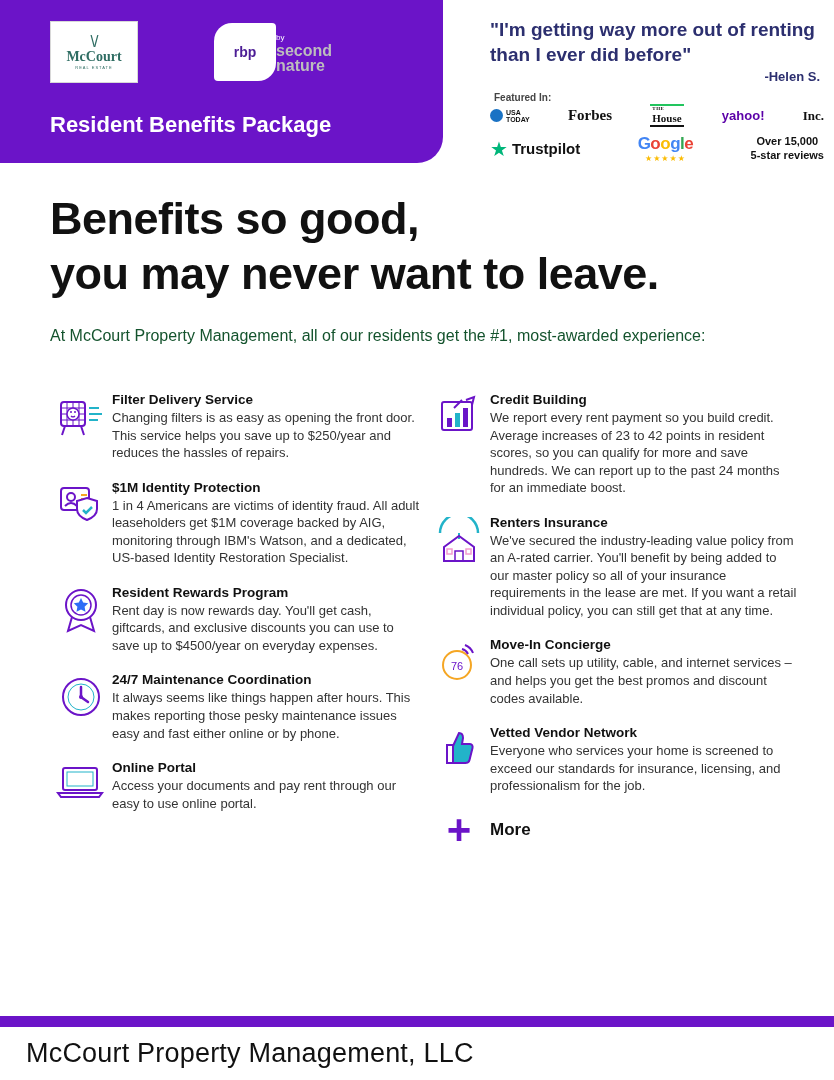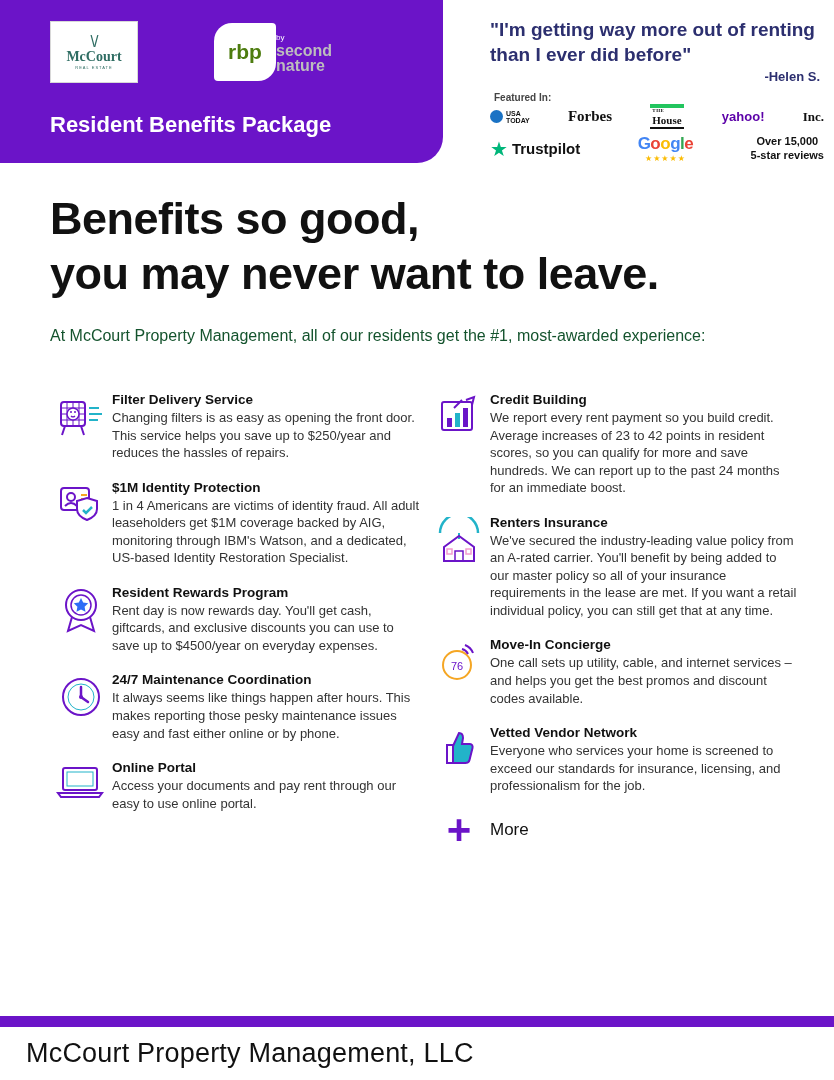--- a/index.html
+++ b/index.html
@@ -29,21 +29,21 @@
     line-height: 1;
   }
   .mccourt-wings { font-size: 16px; color: #2f6d63; letter-spacing: -1px; }
   .mccourt-name { font-family: "Liberation Serif", serif; font-size: 14px; color: #2f6d63; font-weight: bold; }
   .mccourt-sub { font-size: 4px; color: #2f6d63; letter-spacing: 1px; margin-top: 2px; }
 
   .rbp-logo { margin-left: 76px; display: flex; align-items: center; }
   .rbp-badge {
     width: 62px; height: 58px; background: #ffffff;
     display: flex; align-items: center; justify-content: center;
-    color: #4d7c0f; font-weight: bold; font-size: 21px;
+    color: #4c1d95; font-weight: bold; font-size: 14px;
     border-radius: 18px 4px 18px 4px;
   }
   .rbp-by { margin-left: 0; color: #ffffff; font-size: 8px; line-height: 1.1; padding-top: 4px;}
   .sn-text { color: #bdbdbd; font-size: 16px; font-weight: bold; line-height: 0.95; }
 
   .rbp-title {
     position: absolute; left: 50px; top: 112px;
     color: #ffffff; font-size: 22px; font-weight: bold;
   }
 
@@ -61,21 +61,21 @@
   }
   .press-row {
     position: absolute; left: 490px; top: 104px; width: 334px;
     display: flex; align-items: center; justify-content: space-between;
   }
   .press-usatoday { display: flex; align-items: center; gap: 3px; }
   .usa-dot { width: 13px; height: 13px; border-radius: 50%; background: #1a72c4; }
   .usa-txt { font-size: 7px; font-weight: bold; color: #111; line-height: 1; }
   .press-forbes { font-family: "Liberation Serif", serif; font-size: 15px; font-weight: bold; color: #111; }
   .press-house {
-    border-top: 4px solid #22c55e; border-bottom: 2px solid #111;
+    border-top: 2px solid #22c55e; border-bottom: 2px solid #111;
     font-family: "Liberation Serif", serif; font-size: 11px; font-weight: bold; color: #111;
     padding: 0 2px; line-height: 1.2; text-align: left;
   }
   .press-house small { display:block; font-size: 5px; letter-spacing: .5px;}
   .press-yahoo { font-size: 13px; font-weight: bold; color: #5b00a8; }
   .press-inc { font-family: "Liberation Serif", serif; font-size: 13px; font-weight: bold; color: #111; }
 
   .press-row2 {
     position: absolute; left: 490px; top: 134px; width: 334px;
     display: flex; align-items: center; justify-content: space-between;
@@ -106,21 +106,21 @@
   .col-right { left: 428px; width: 370px; }
 
   .benefit { display: flex; margin-bottom: 18px; }
   .b-icon { width: 62px; flex: 0 0 62px; display: flex; align-items: flex-start; justify-content: center; padding-top: 2px; }
   .b-body { flex: 1; }
   .b-title { font-size: 13.5px; font-weight: bold; color: #111; margin-bottom: 2px; }
   .b-desc { font-size: 13px; color: #333; line-height: 1.35; }
 
   .more-row { display: flex; align-items: center; margin-top: 6px; }
   .more-plus { width: 62px; flex: 0 0 62px; text-align: center; color: #6b14c8; font-size: 42px; font-weight: bold; line-height: .8; }
-  .more-label { font-size: 17px; font-weight: normal; color: #111; }
+  .more-label { font-size: 17px; font-weight: bold; color: #111; }
 
   
   .footer {
     position: absolute; left: 0; bottom: 0; width: 834px; height: 56px;
     background: #ffffff; border-top: 3px solid #6b14c8;
     display: flex; align-items: center;
   }
   .footer-band { position: absolute; left: 0; bottom: 56px; width: 834px; height: 8px; background:#6b14c8; }
   .footer-text {
     margin-left: 26px; font-size: 27px; color: #111; letter-spacing: .2px;

